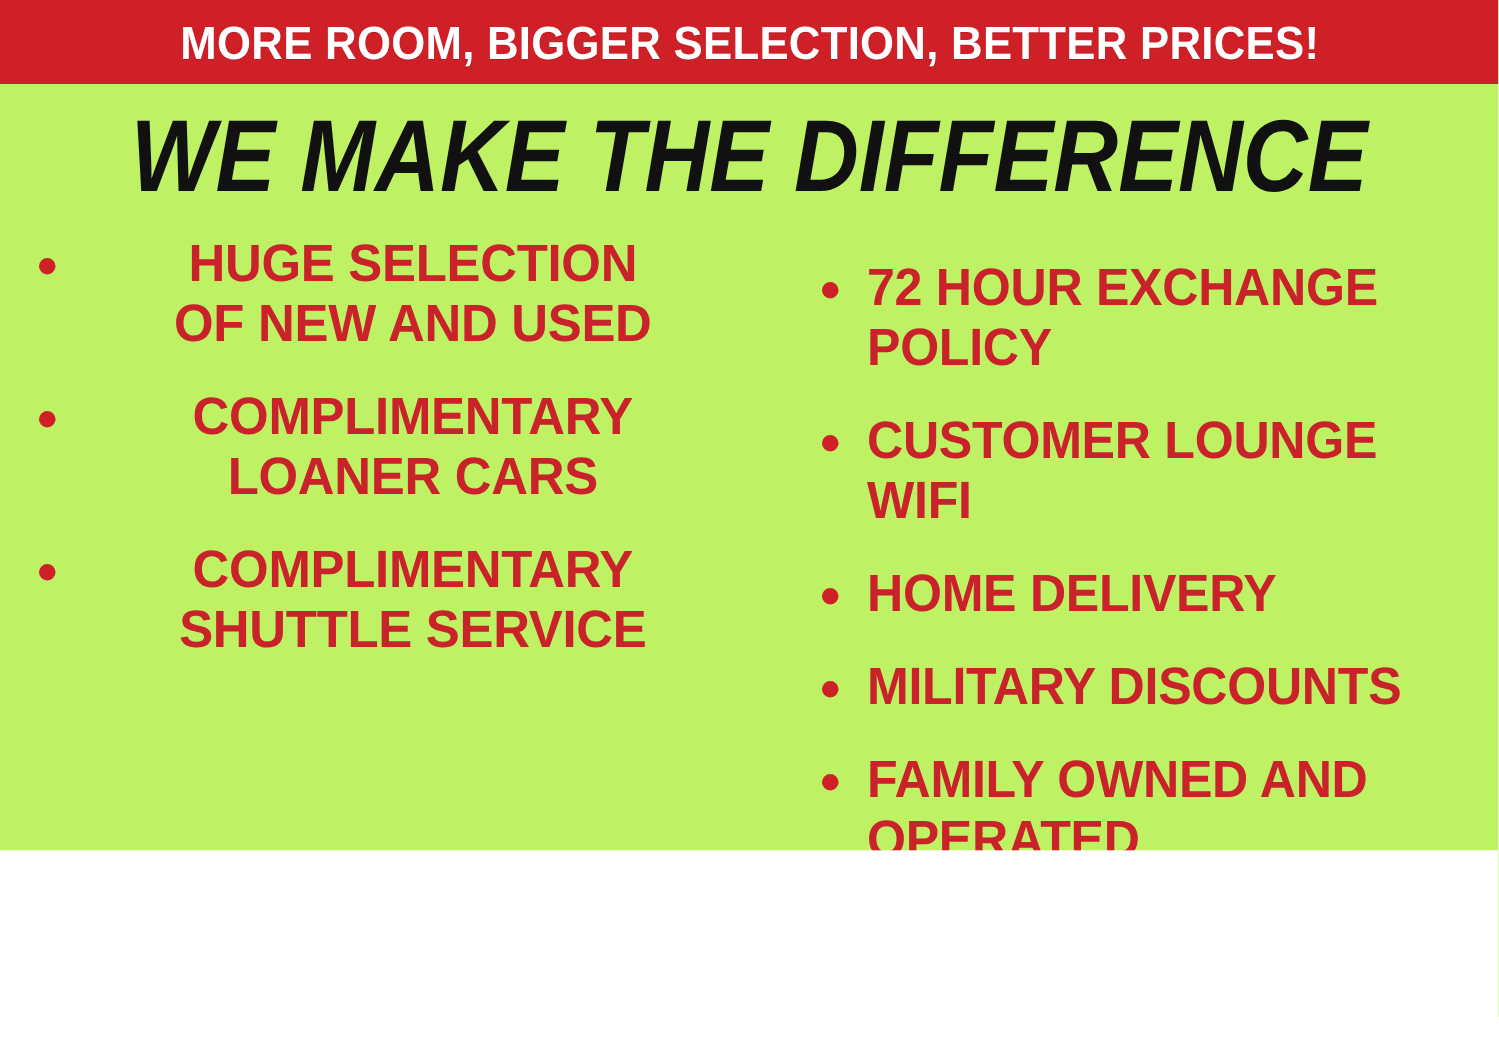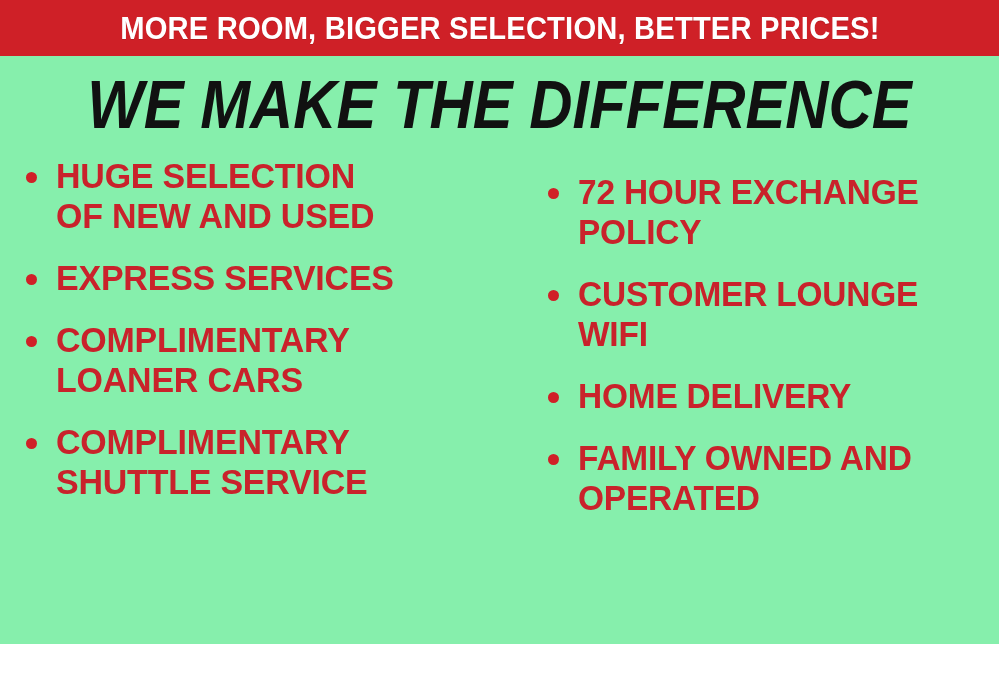--- a/index.html
+++ b/index.html
@@ -8,22 +8,22 @@
     padding: 0;
     background: #ffffff;
   }
   body {
     font-family: "Liberation Sans", sans-serif;
   }
 
   #ad {
     position: relative;
     width: 999px;
-    height: 644px;
-    background: #86efac;
+    height: 567px;
+    background: #bef264;
     overflow: hidden;
   }
 
   
   .top-banner {
     position: absolute;
     left: 0;
     top: 0;
     width: 999px;
     height: 56px;
@@ -79,20 +79,21 @@
     display: flex;
     align-items: flex-start;
   }
   .column {
     box-sizing: border-box;
   }
   .column-left {
     width: 512px;
     padding-left: 18px;
     padding-right: 4px;
+    text-align: center;
   }
   .column-right {
     width: 487px;
     padding-left: 28px;
     padding-right: 2px;
     margin-top: 16px;
   }
 
   .bullet-list {
     list-style: none;
@@ -154,24 +155,20 @@
 
     <div class="column column-left">
       <ul class="bullet-list">
         <li class="bullet-item">
           <span class="bullet-dot"></span>
           <span class="bullet-text">HUGE SELECTION
 OF NEW AND USED</span>
         </li>
         <li class="bullet-item">
           <span class="bullet-dot"></span>
-          <span class="bullet-text">EXPRESS SERVICES</span>
-        </li>
-        <li class="bullet-item">
-          <span class="bullet-dot"></span>
           <span class="bullet-text">COMPLIMENTARY
 LOANER CARS</span>
         </li>
         <li class="bullet-item">
           <span class="bullet-dot"></span>
           <span class="bullet-text">COMPLIMENTARY
 SHUTTLE SERVICE</span>
         </li>
       </ul>
     </div>
@@ -187,20 +184,24 @@
           <span class="bullet-dot"></span>
           <span class="bullet-text">CUSTOMER LOUNGE
 WIFI</span>
         </li>
         <li class="bullet-item">
           <span class="bullet-dot"></span>
           <span class="bullet-text">HOME DELIVERY</span>
         </li>
         <li class="bullet-item">
           <span class="bullet-dot"></span>
+          <span class="bullet-text">MILITARY DISCOUNTS</span>
+        </li>
+        <li class="bullet-item">
+          <span class="bullet-dot"></span>
           <span class="bullet-text">FAMILY OWNED AND
 OPERATED</span>
         </li>
       </ul>
     </div>
 
   </div>
 </div>
 
 </body></html>

